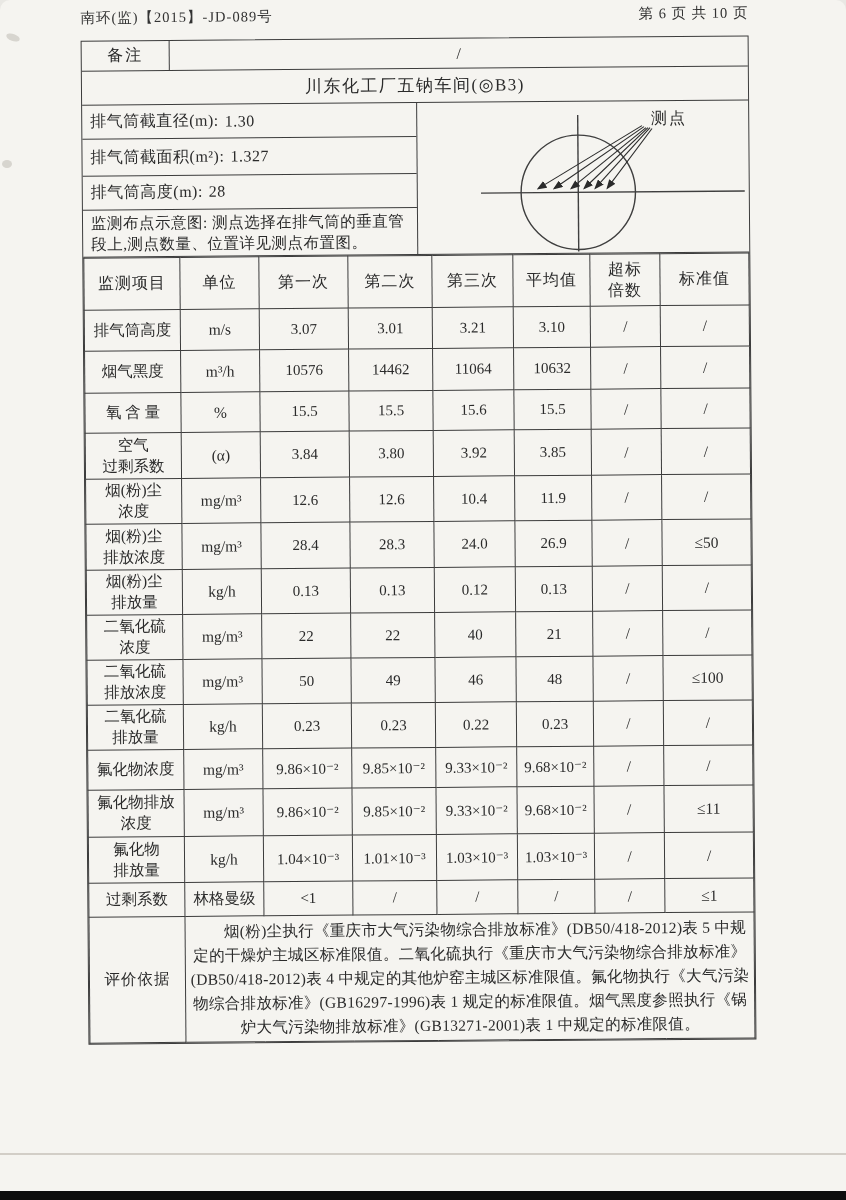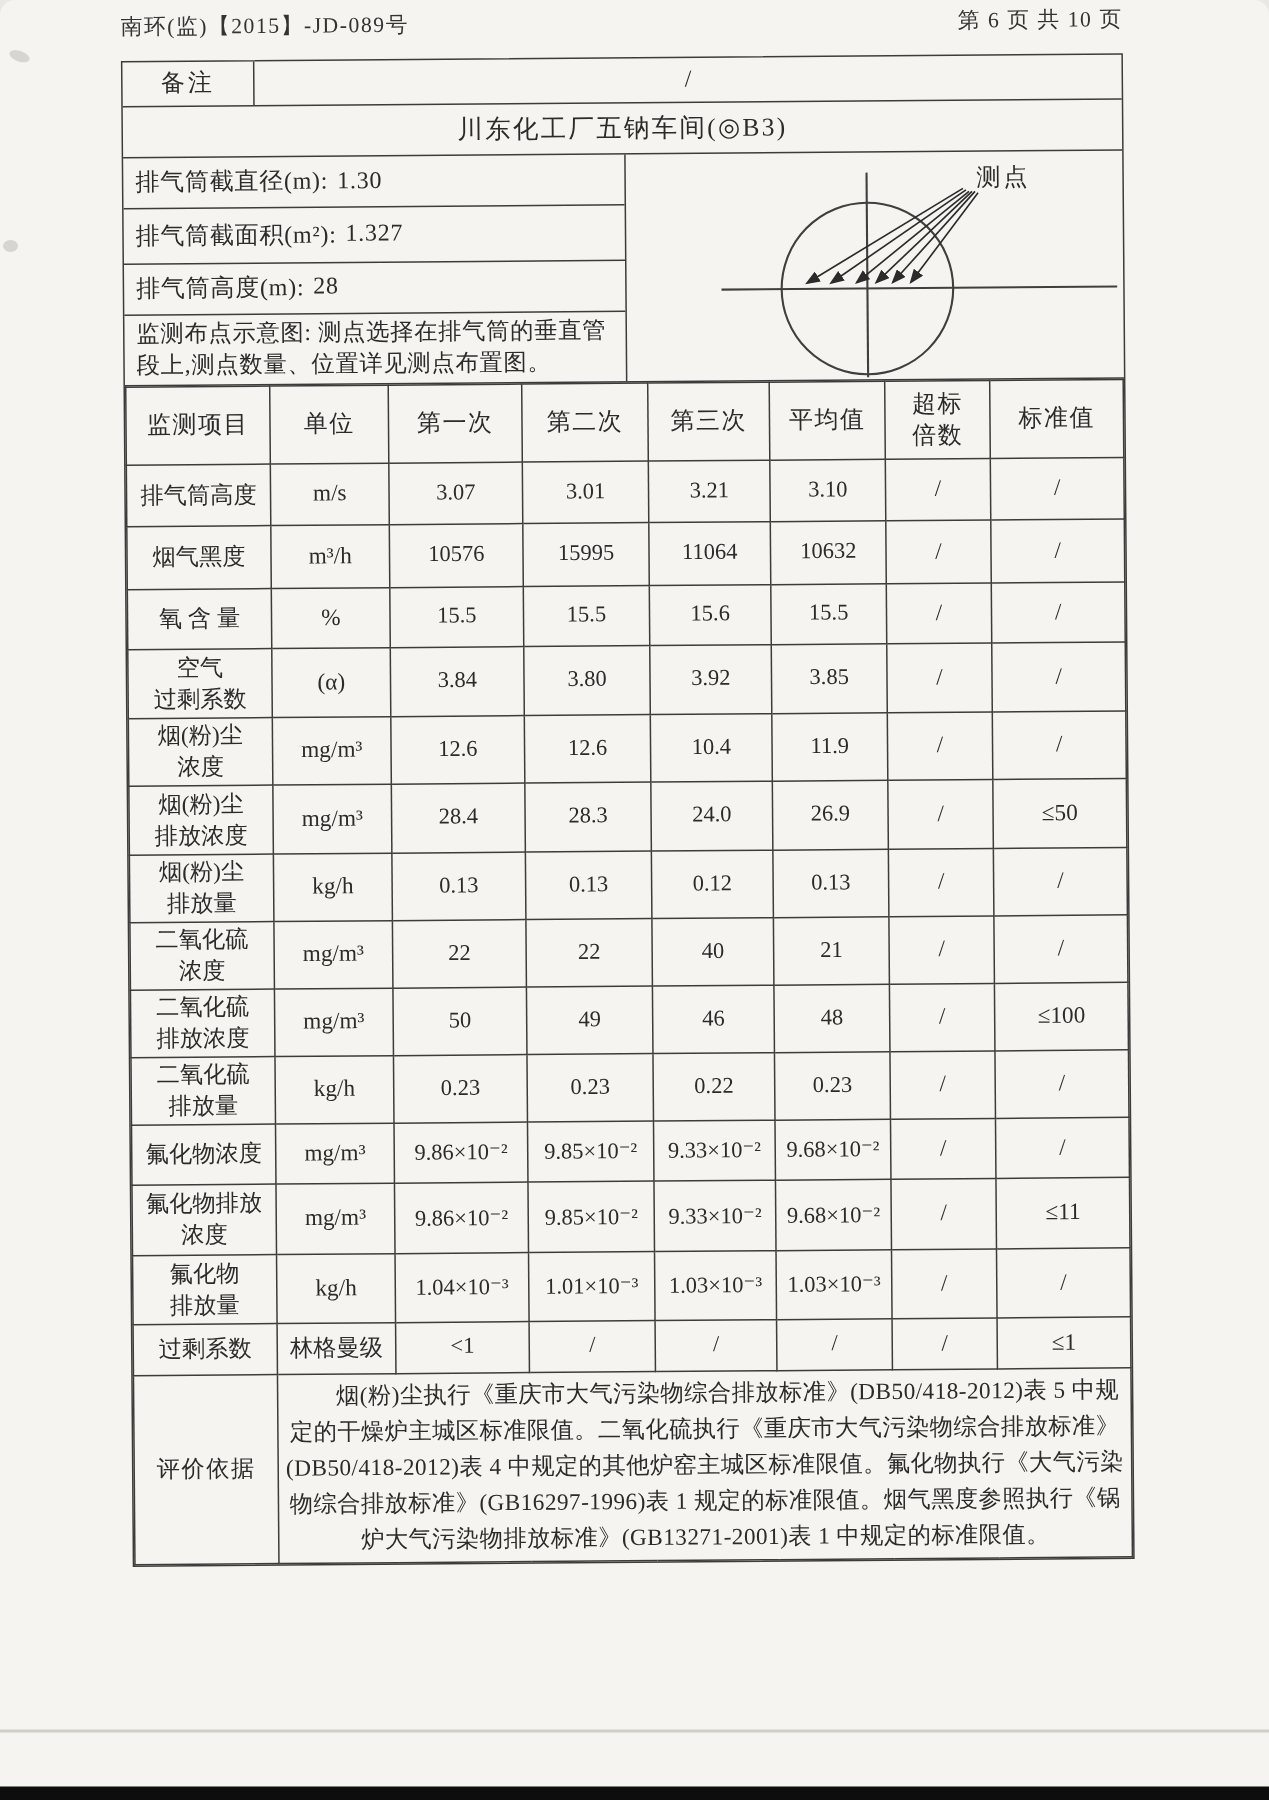--- a/index.html
+++ b/index.html
@@ -174,21 +174,21 @@
             <td class="num">3.01</td>
             <td class="num">3.21</td>
             <td class="num">3.10</td>
             <td>/</td>
             <td>/</td>
           </tr>
           <tr style="height:42px">
             <td>烟气黑度</td>
             <td>m³/h</td>
             <td class="num">10576</td>
-            <td class="num">15995</td>
+            <td class="num">14462</td>
             <td class="num">11064</td>
             <td class="num">10632</td>
             <td>/</td>
             <td>/</td>
           </tr>
           <tr style="height:40px">
             <td>氧 含 量</td>
             <td>%</td>
             <td class="num">15.5</td>
             <td class="num">15.5</td>

